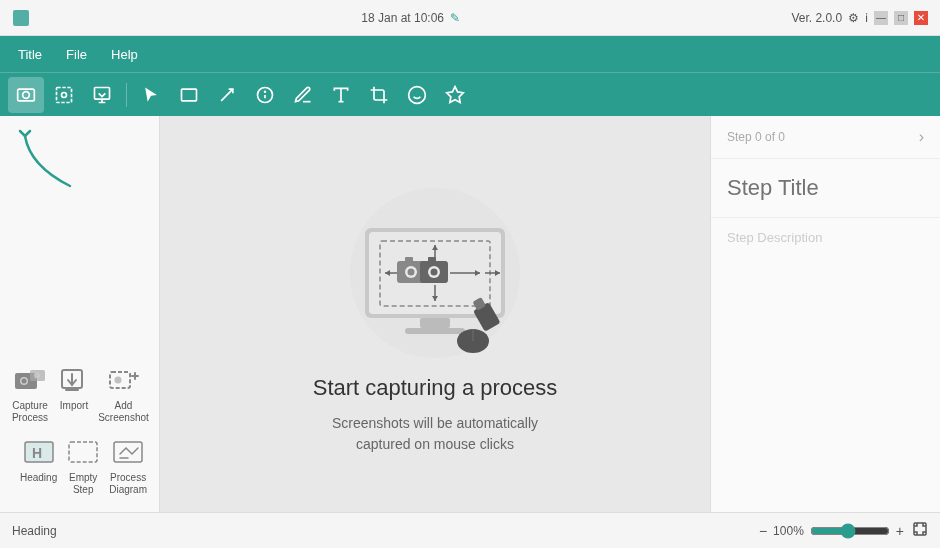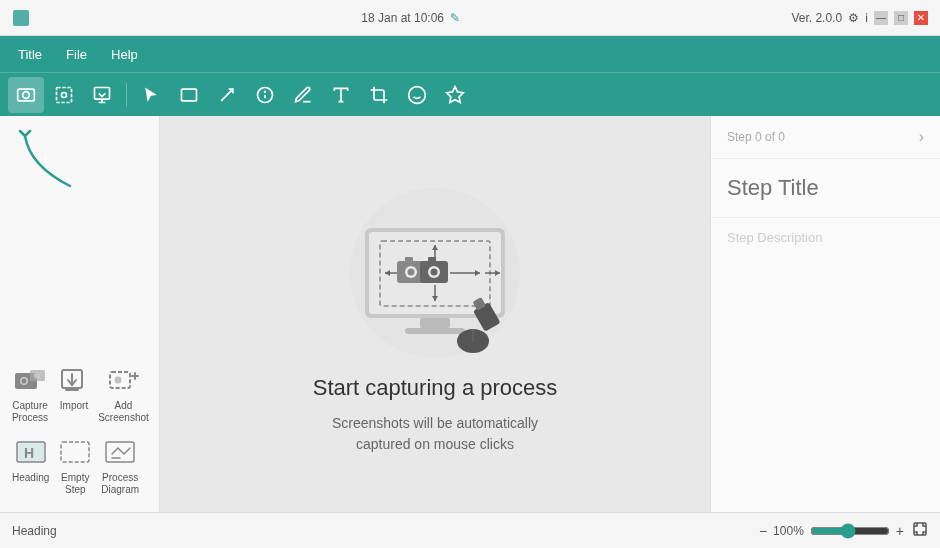--- a/index.html
+++ b/index.html
@@ -89,21 +89,21 @@
       justify-content: flex-end;
       padding-bottom: 8px;
     }
     .left-panel-actions {
       display: flex;
       flex-direction: column;
       gap: 0;
     }
     .action-row {
       display: flex;
-      justify-content: flex-start;
+      justify-content: flex-end;
       padding: 4px 8px;
     }
     .action-item {
       display: flex;
       flex-direction: column;
       align-items: center;
       gap: 4px;
       cursor: pointer;
       padding: 4px;
       border-radius: 4px;

